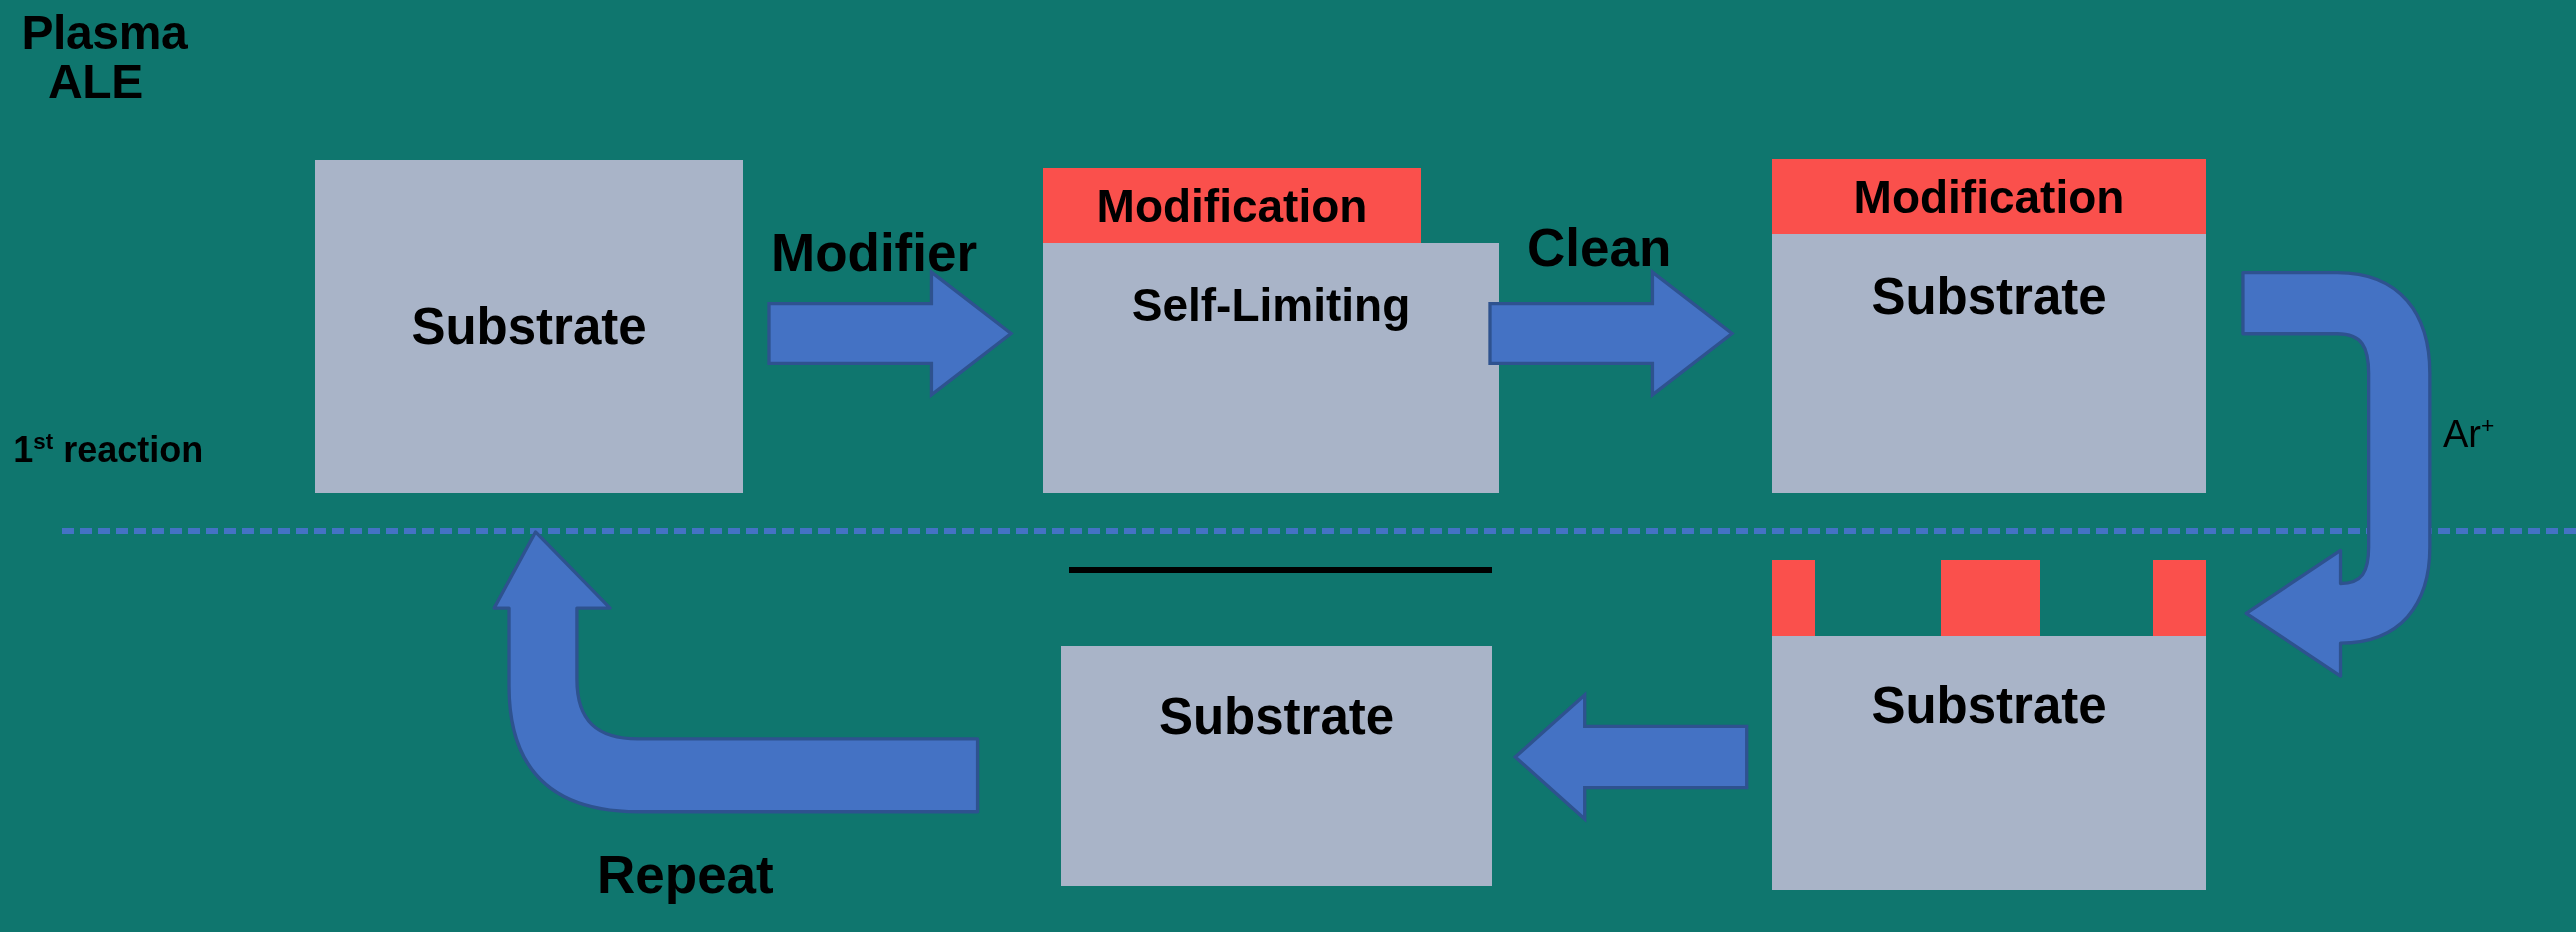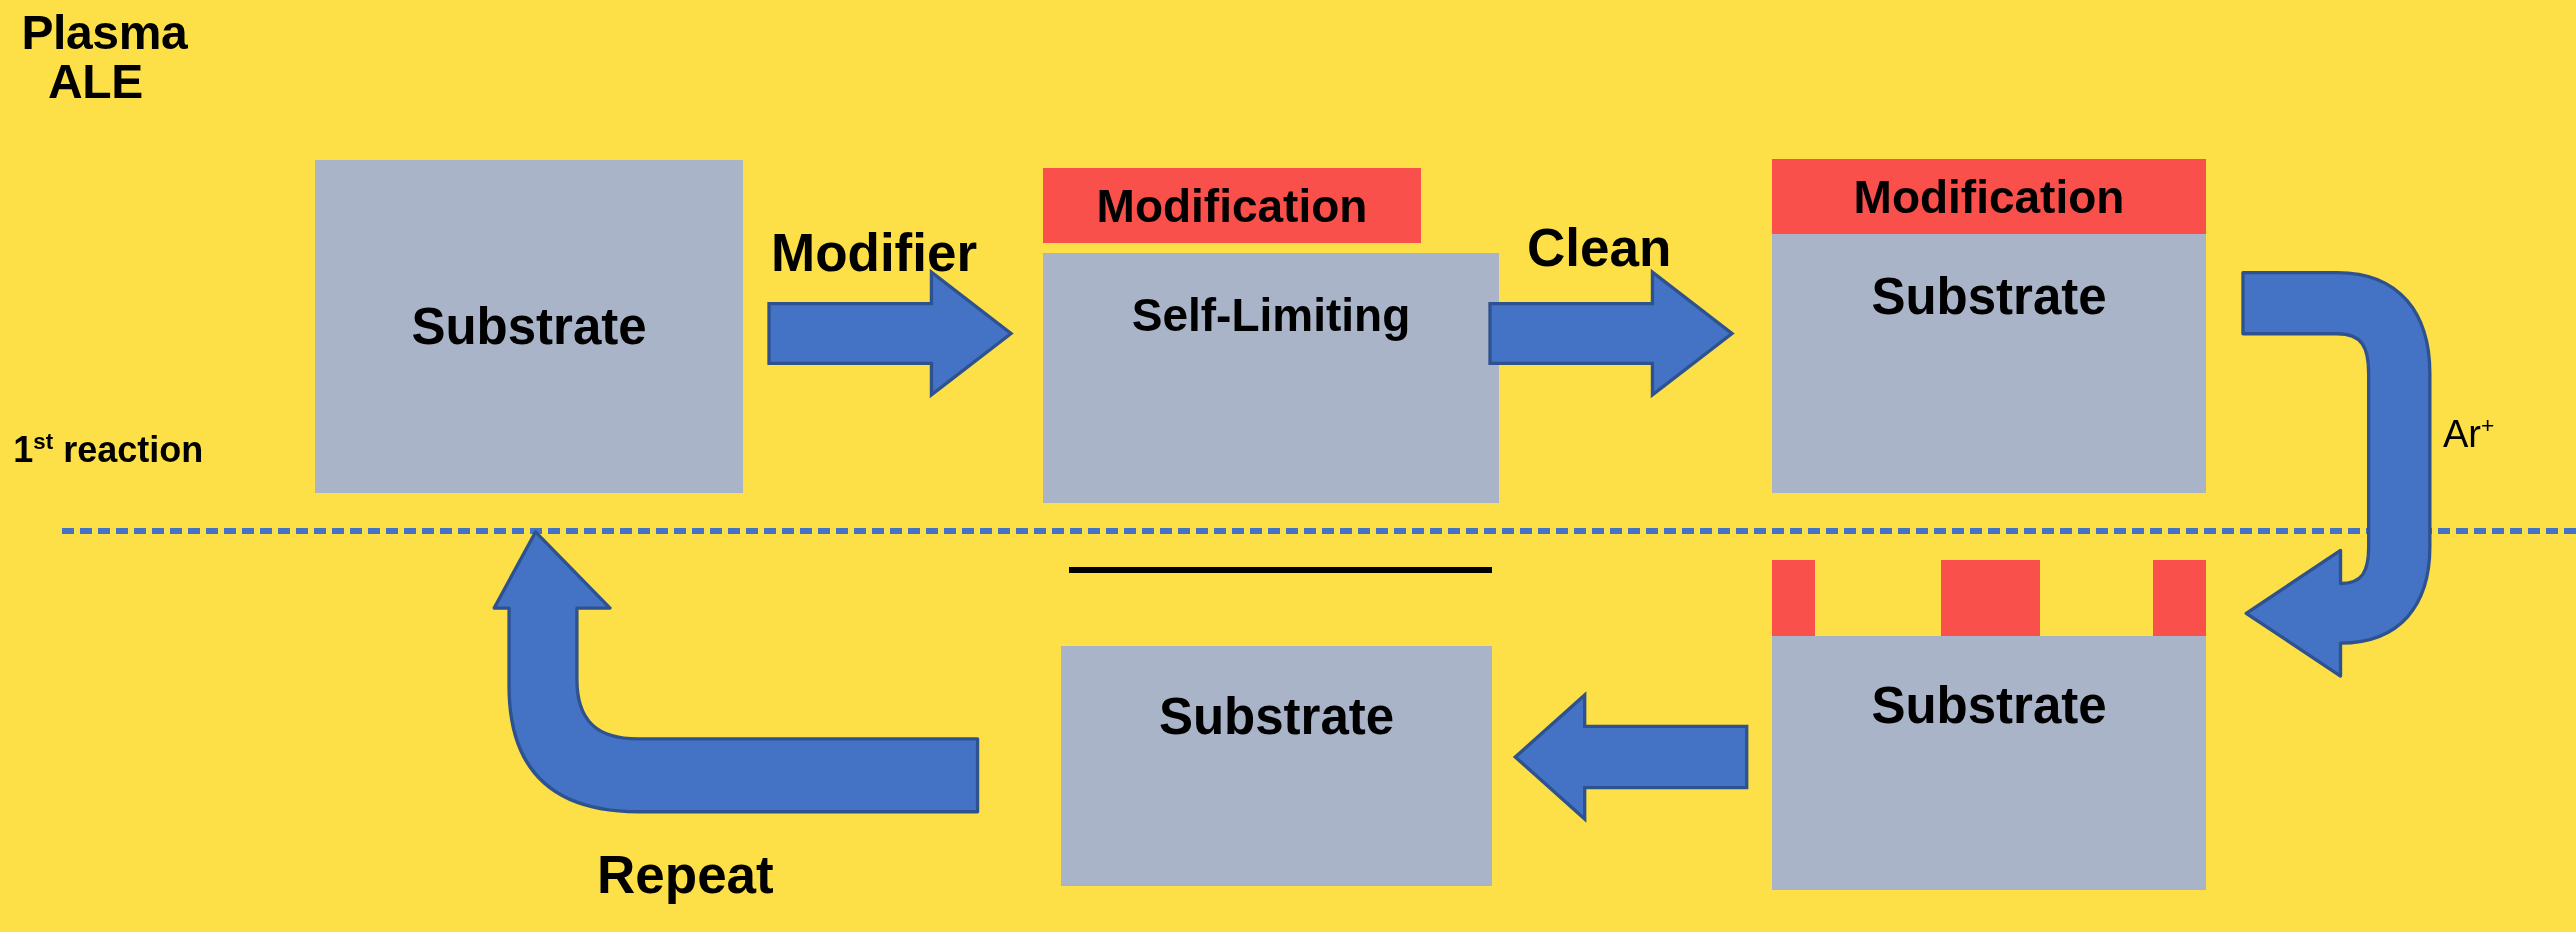--- a/index.html
+++ b/index.html
@@ -4,21 +4,21 @@
 <style>
   html, body {
     margin: 0;
     padding: 0;
     background: #ffffff;
   }
   #stage {
     position: relative;
     width: 2576px;
     height: 932px;
-    background: #fde047;
+    background: #0f766e;
     font-family: "Liberation Sans", sans-serif;
     overflow: hidden;
   }
 
   
   .abs { position: absolute; }
 
   
   .title-text {
     font-weight: bold;
@@ -128,21 +128,21 @@
       <polygon points="0,38 196,38 196,0 292,74 196,148 196,110 0,110" fill="#4472C4" stroke="#2E528F" stroke-width="4"></polygon>
     </svg>
   </div>
 
   <div class="abs" style="left:1043px; top:168px; width:378px; height:325px;">
     <div class="abs mod-band" style="left:0; top:0; width:378px; height:75px;">
       <div class="slab-label-wrap">
         <span class="box-text small">Modification</span>
       </div>
     </div>
-    <div class="abs slab" style="left:0; top:85px; width:456px; height:250px;">
+    <div class="abs slab" style="left:0; top:75px; width:456px; height:250px;">
       <div class="slab-label-wrap" style="align-items:flex-start; padding-top:35px; box-sizing:border-box;">
         <span class="box-text small">Self-Limiting</span>
       </div>
     </div>
   </div>
 
   <div class="abs arrow-label" style="left:1527px; top:217px;">Clean</div>
   <div class="abs" style="left:1490px; top:272px; width:242px; height:123px;">
     <svg width="242" height="123" viewBox="0 0 292 148">
       <polygon points="0,38 196,38 196,0 292,74 196,148 196,110 0,110" fill="#4472C4" stroke="#2E528F" stroke-width="4"></polygon>

